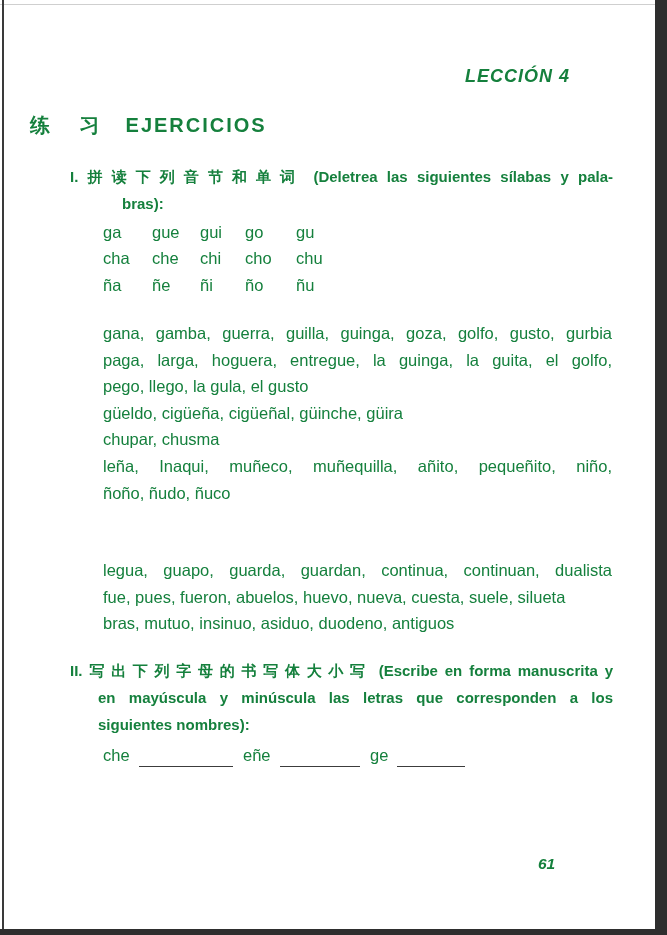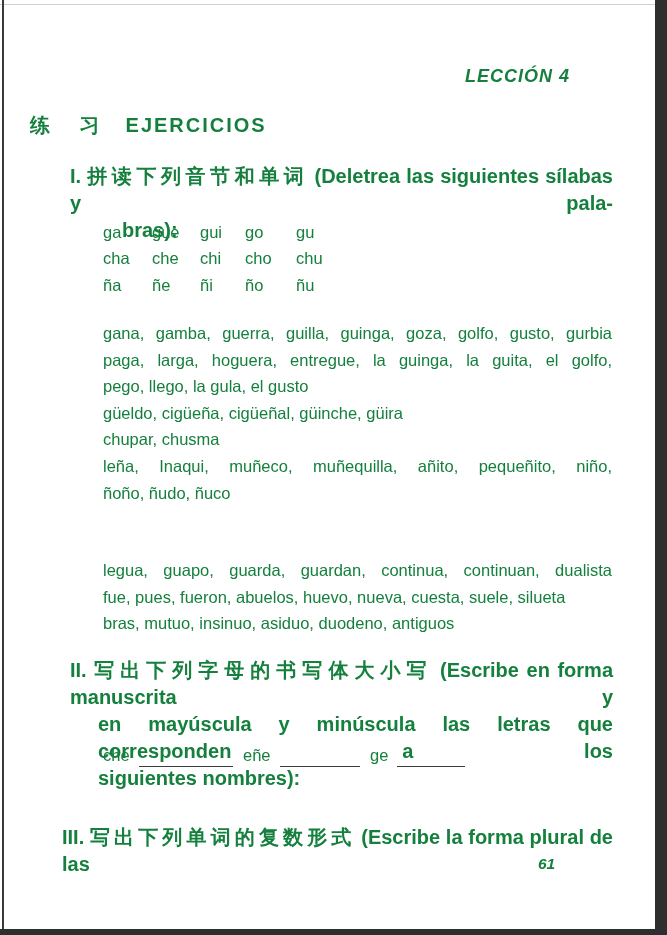--- a/index.html
+++ b/index.html
@@ -21,21 +21,21 @@
     position:absolute;top:66px;right:97px;
     font-weight:bold;font-style:italic;font-size:18px;letter-spacing:1px;
   }
   .page-title{
     position:absolute;top:112px;left:0;width:655px;text-align:left;
     font-weight:bold;font-size:20px;margin-left:30px;
   }
   .page-title .zh{letter-spacing:12px;margin-right:14px;}
   .page-title .es{letter-spacing:2px;}
 
-  .sec-heading{font-weight:bold;font-size:20px;line-height:27px;}
+  .sec-heading{font-weight:bold;font-size:15px;line-height:27px;}
   .sec-heading .zh{letter-spacing:4px;}
   .just{text-align:justify;text-align-last:justify;}
 
   .sec1-heading{position:absolute;top:163px;left:70px;width:543px;}
   .sec1-line2{margin-left:52px;text-align:right;text-align-last:left;}
 
   .syllables{
     position:absolute;top:219px;left:103px;width:400px;
     font-size:16.5px;line-height:26.4px;
   }
@@ -148,23 +148,16 @@
           <span>eñe</span>
           <span class="blank-line"></span>
         </span>
       <span class="blank-cell c2">
           <span>ge</span>
           <span class="blank-line"></span>
         </span>
     </div>
   </div>
 
-  <div class="sec-heading sec3-heading">
-    <div class="just">
-      <span>III.</span>
-      <span class="zh">写出下列单词的复数形式</span>
-      <span>(Escribe la forma plural de las</span>
-    </div>
-  </div>
 
   <div class="page-number">61</div>
 
 </div>
 
 </body></html>

